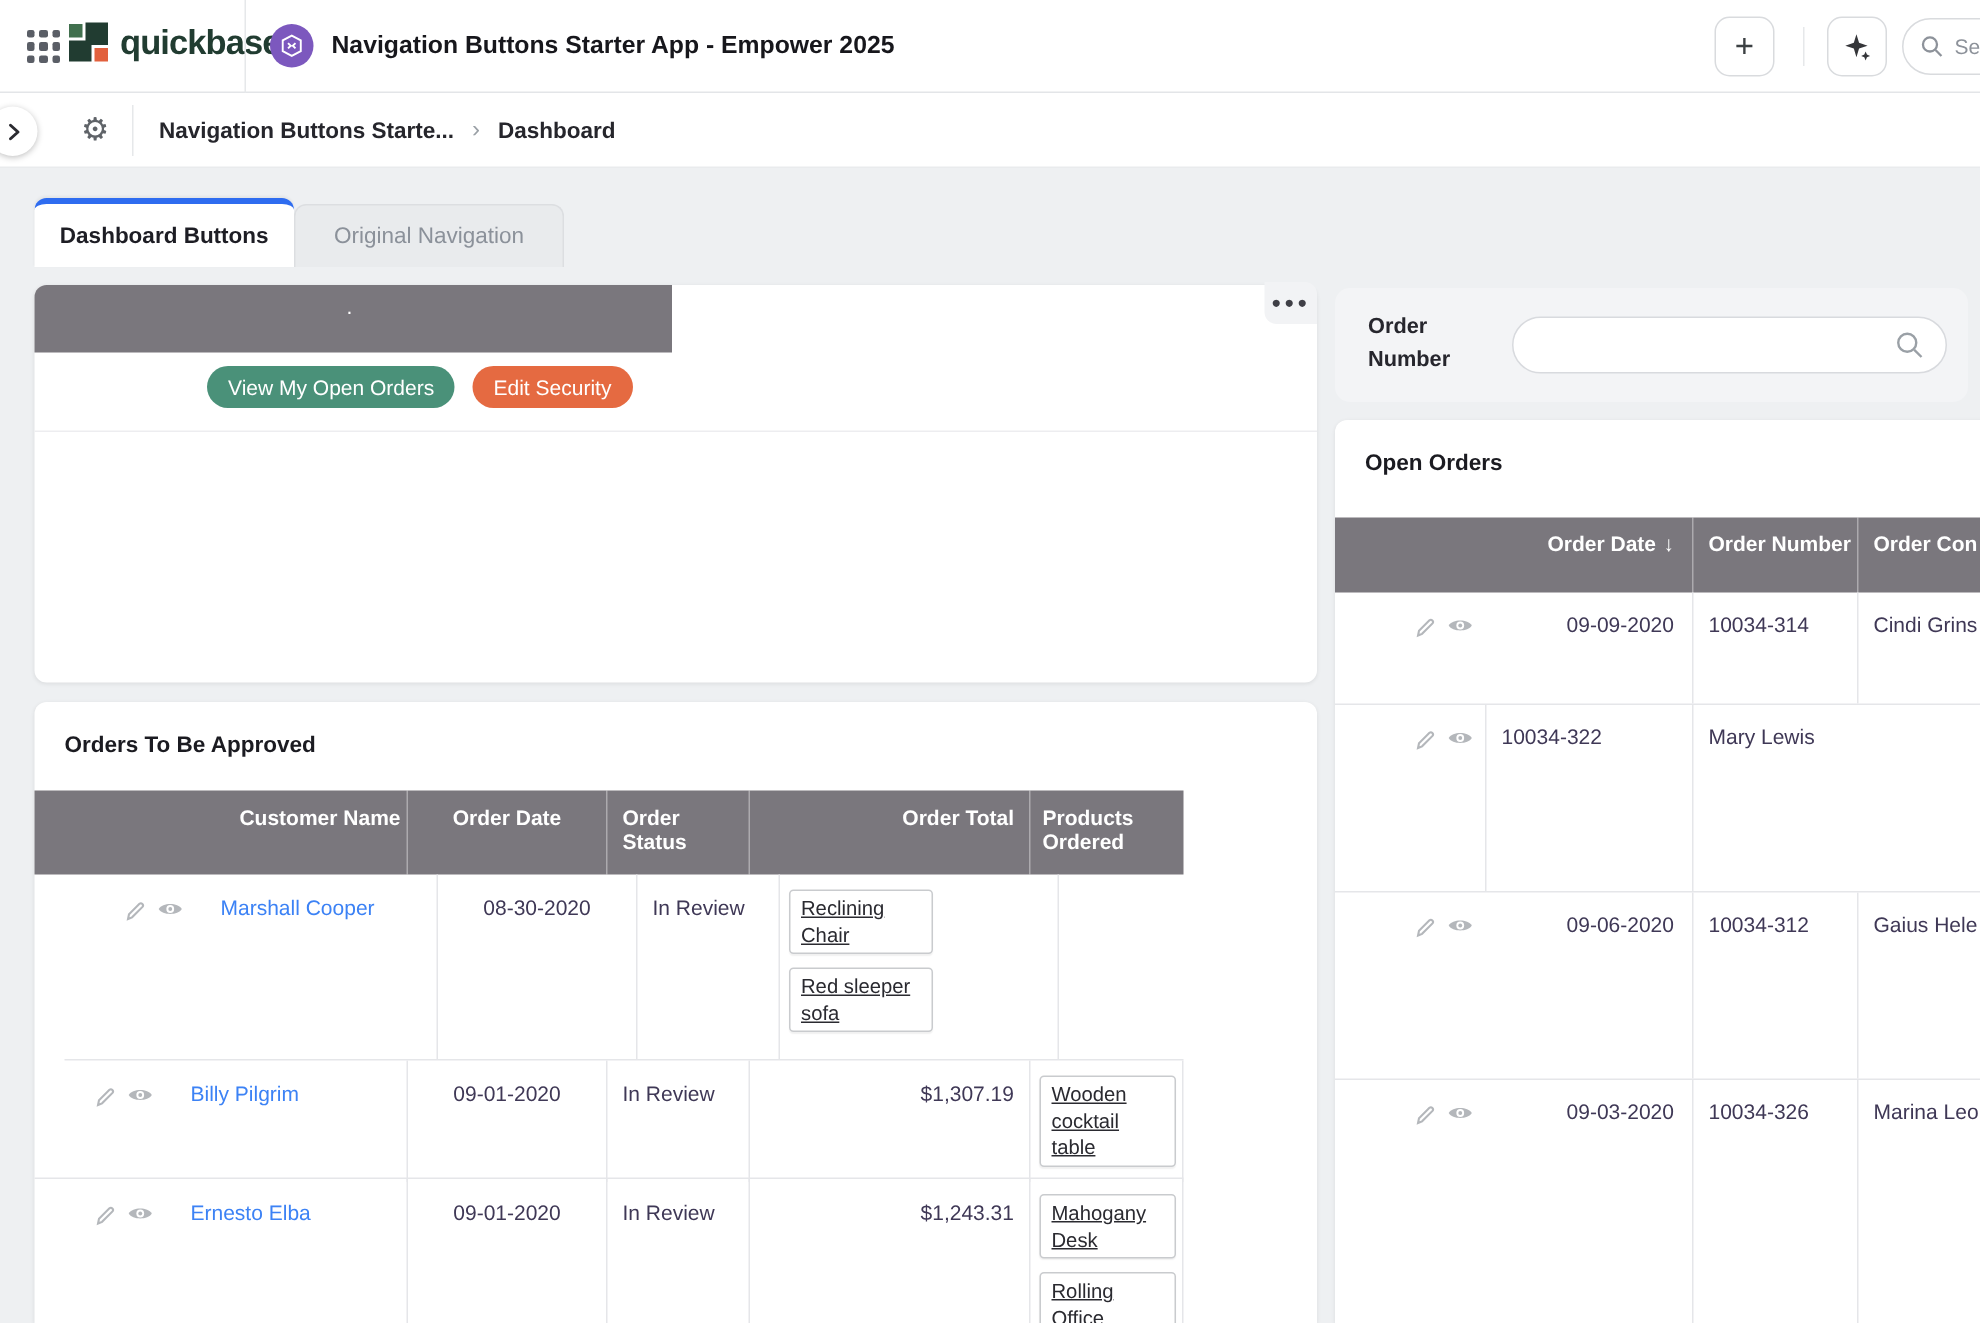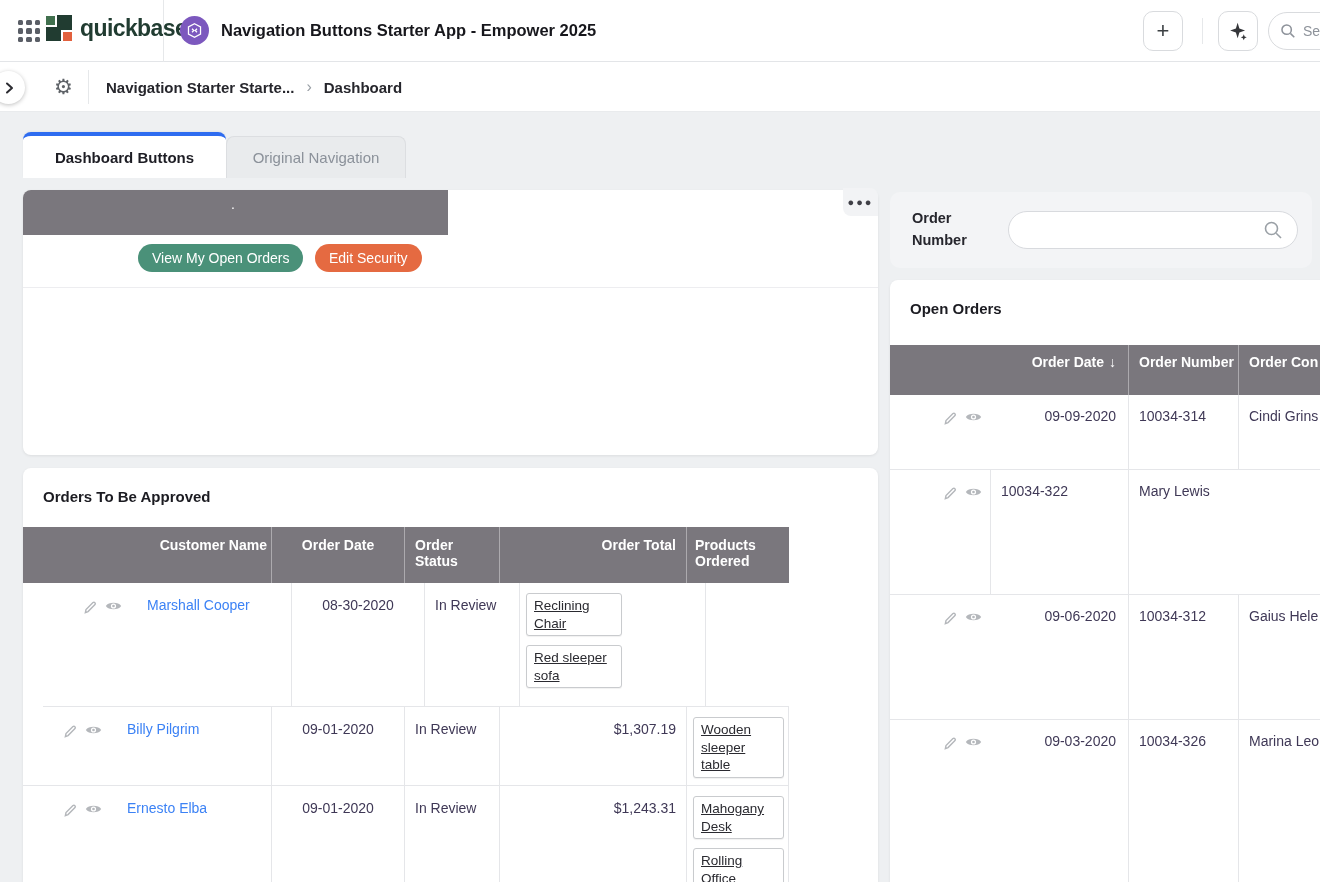--- a/index.html
+++ b/index.html
@@ -31,21 +31,21 @@
   .side-toggle { position:absolute; left:-8px; top:9px; width:33px; height:33px; background:#fff; border-radius:50%; box-shadow:0 1px 4px rgba(0,0,0,.25); display:flex; align-items:center; justify-content:center; cursor:pointer; }
   .gear { position:absolute; left:54px; top:11px; font-size:21px; color:#5f6368; cursor:pointer; line-height:28px; }
   .crumb-div { position:absolute; left:88px; top:8px; width:1px; height:34px; background:#e6e8ea; }
   .crumbs { position:absolute; left:106px; top:0; height:50px; display:flex; align-items:center; gap:12px; }
   .crumb { font-size:15px; font-weight:bold; color:#26262c; cursor:pointer; }
   .crumb-sep { color:#9aa0a6; }
 
   
   .tabs { position:absolute; left:23px; top:132px; display:flex; align-items:flex-end; z-index:10; }
   .tab { height:46px; display:flex; align-items:center; justify-content:center; font-size:15px; border-radius:8px 8px 0 0; cursor:pointer; }
-  .tab.active { width:203px; background:#fff; border-top:4px solid #2e6cf0; font-weight:bold; color:#1d1d24; box-shadow:0 -1px 2px rgba(0,0,0,.05); }
+  .tab.active { width:173px; background:#fff; border-top:4px solid #2e6cf0; font-weight:bold; color:#1d1d24; box-shadow:0 -1px 2px rgba(0,0,0,.05); }
   .tab.inactive { width:180px; height:42px; background:#e9ebed; border:1px solid #dcdee1; border-bottom:none; color:#8b919a; }
 
   
   .panel { position:absolute; background:#fff; border-radius:8px; box-shadow:0 1px 3px rgba(0,0,0,.08); }
   .panel-buttons { left:23px; top:190px; width:855px; height:265px; }
   .widget-graybar { position:absolute; left:0; top:0; width:425px; height:45px; background:#7a777d; border-radius:8px 0 0 0; color:#fff; font-size:14px; }
   .widget-graybar span { position:absolute; left:208px; top:6px; }
   .widget-rule { position:absolute; left:0; top:97px; width:100%; border-bottom:1px solid #ededf0; }
   .pill-btn { position:absolute; top:54px; height:28px; border:none; border-radius:14px; color:#fff; font-size:14px; font-family:inherit; padding:0 14px; cursor:pointer; display:flex; align-items:center; }
   .btn-view { left:115px; }
@@ -157,21 +157,21 @@
 
   <div class="crumbbar">
     <div class="side-toggle">
       <svg width="12" height="12" viewBox="0 0 12 12" fill="none" stroke="#2b2b31" stroke-width="2" stroke-linecap="round" stroke-linejoin="round">
         <polyline points="4,1.5 9,6 4,10.5"></polyline>
       </svg>
     </div>
     <div class="gear">⚙</div>
     <div class="crumb-div"></div>
     <div class="crumbs">
-      <span class="crumb">Navigation Starter Starte...</span>
+      <span class="crumb">Navigation Buttons Starte...</span>
       <span class="crumb-sep">›</span>
       <span class="crumb">Dashboard</span>
     </div>
   </div>
 
   <div class="tabs">
     <div class="tab active">Dashboard Buttons</div>
     <div class="tab inactive">Original Navigation</div>
   </div>
 
@@ -235,21 +235,21 @@
                 <circle cx="8.5" cy="6" r="2.6" fill="#fff"></circle>
                 <circle cx="8.5" cy="6" r="1.3" fill="#b4b7bb"></circle>
               </svg>
           </span>
         </div>
         <div class="cell-name"><a>Billy Pilgrim</a></div>
         <div class="cell-bl cell-date">09-01-2020</div>
         <div class="cell-bl cell-status">In Review</div>
         <div class="cell-bl cell-total">$1,307.19</div>
         <div class="cell-bl cell-products">
-          <span class="prod-box">Wooden sleeper table</span>
+          <span class="prod-box">Wooden cocktail table</span>
         </div>
       </div>
 
       <div class="row" style="height:140px;">
         <div class="cell-icons">
           <span class="icon-btn">
             <svg width="15" height="15" viewBox="0 0 14 14" fill="none" stroke="#b4b7bb" stroke-width="1.3">
                 <path d="M2.2 11.8 L2.8 8.9 L9.3 2.4 a1.35 1.35 0 0 1 1.9 1.9 L4.7 10.8 Z"></path>
               </svg>
           </span>

